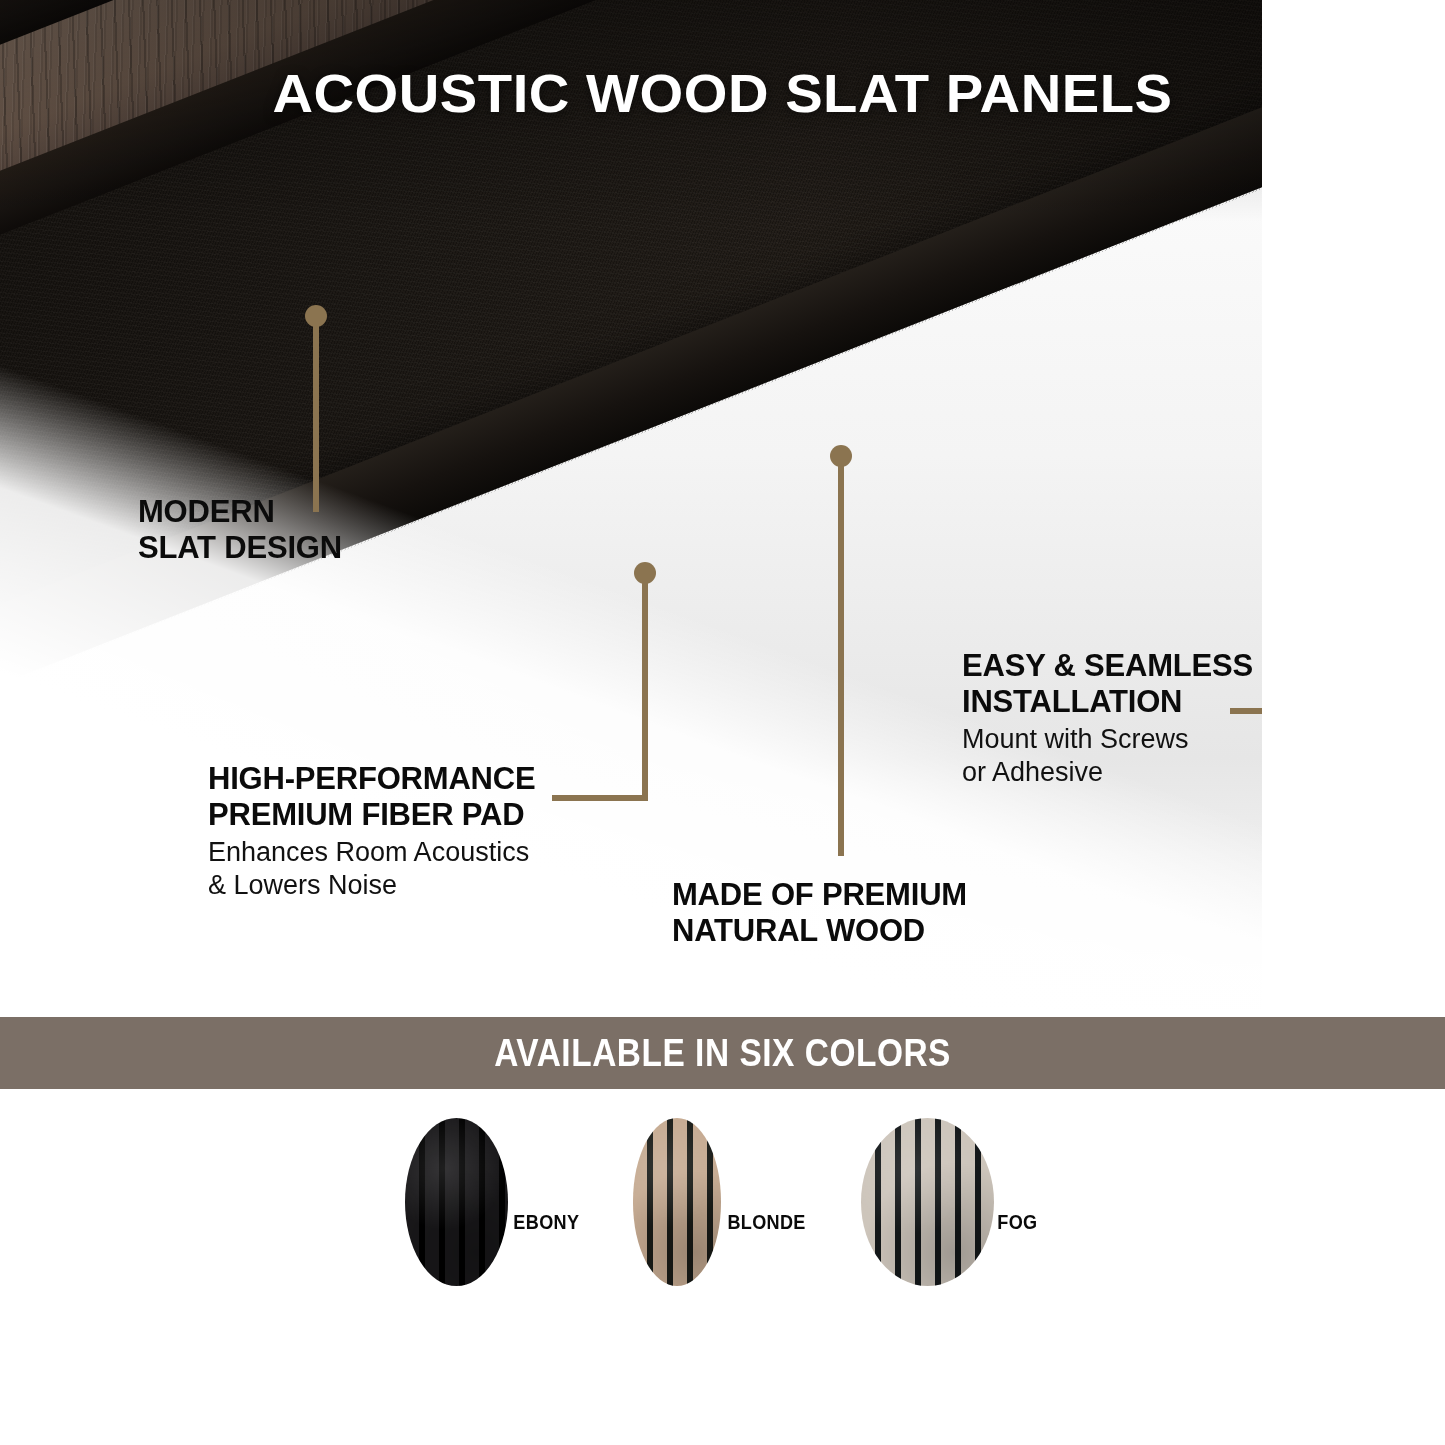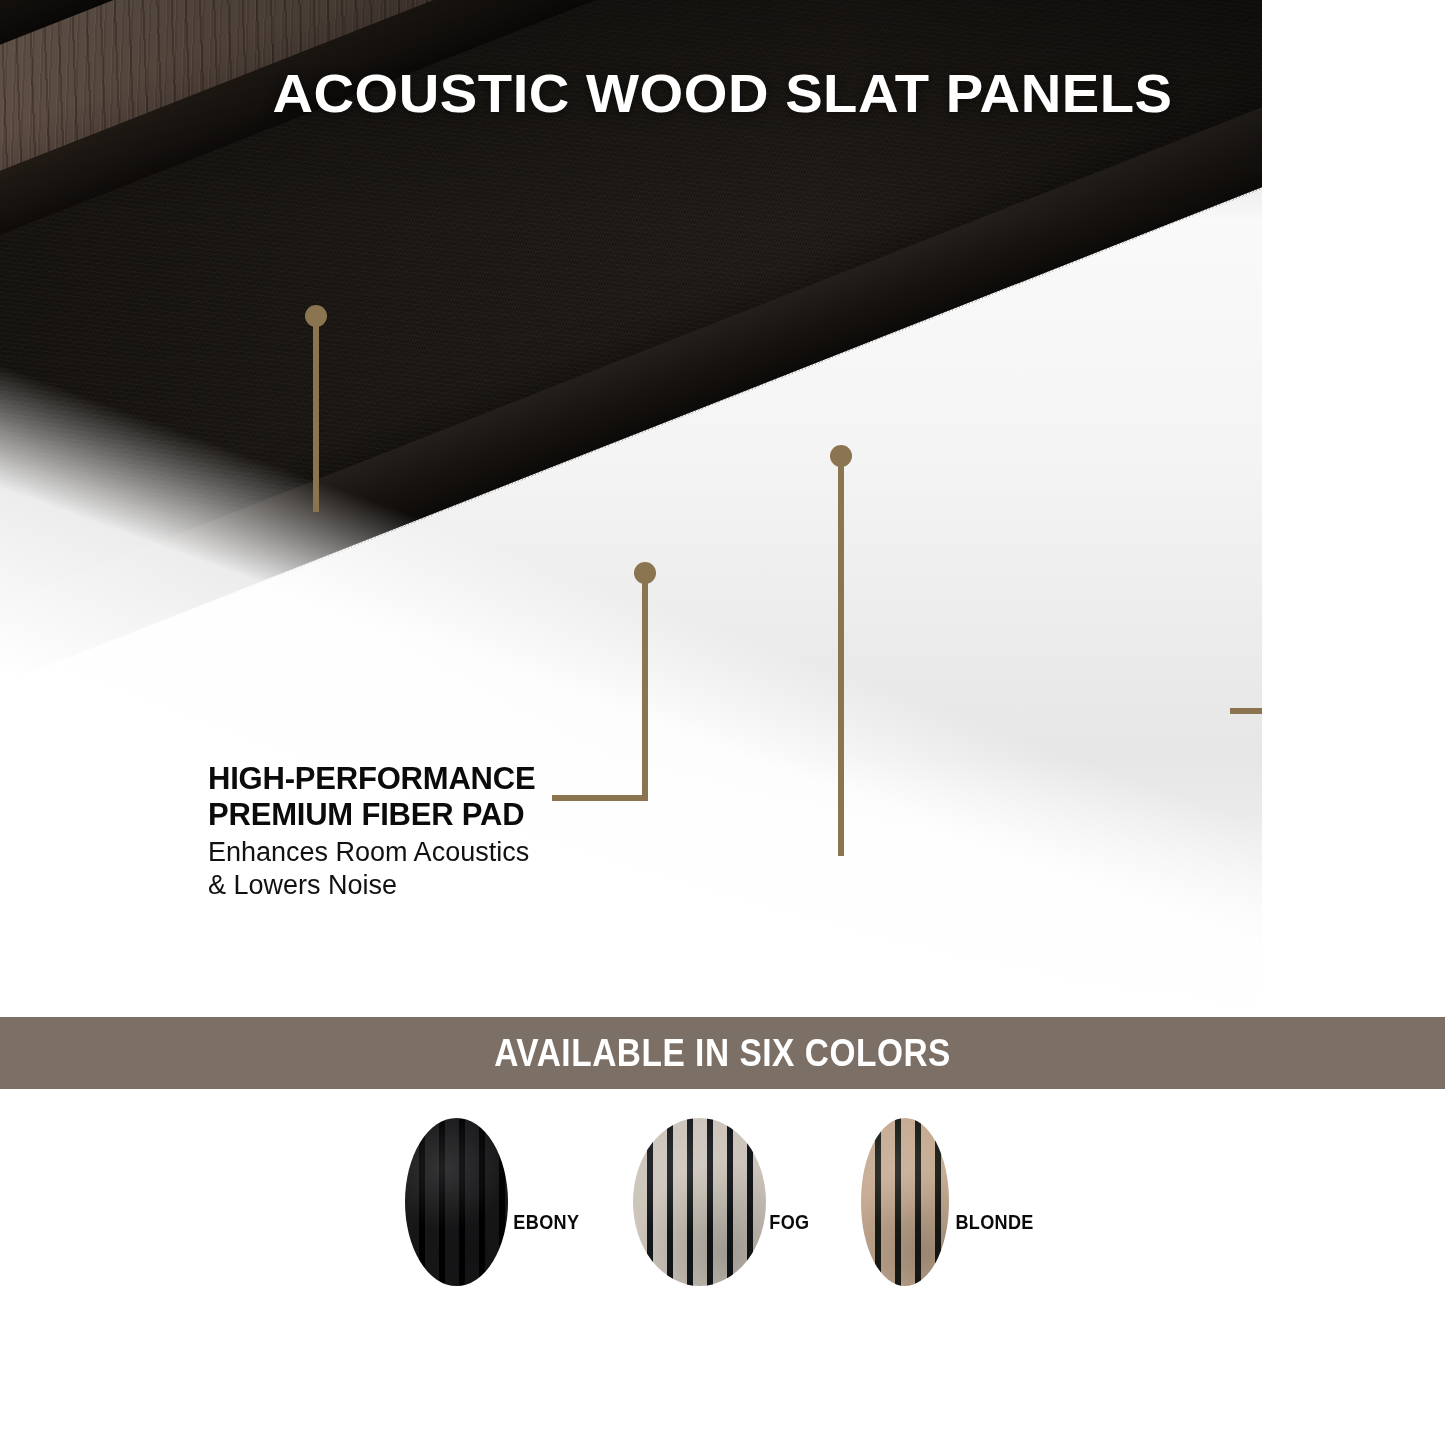--- a/index.html
+++ b/index.html
@@ -180,52 +180,68 @@
     <div class="lead" style="left:642px;top:573px;width:6px;height:227px;"></div>
     <div class="lead" style="left:552px;top:795px;width:96px;height:6px;"></div>
 
     <div class="dot" style="left:830px;top:445px;"></div>
     <div class="lead" style="left:838px;top:456px;width:6px;height:400px;"></div>
 
     <div class="dot" style="left:1305px;top:444px;"></div>
     <div class="lead" style="left:1313px;top:455px;width:6px;height:258px;"></div>
     <div class="lead" style="left:1230px;top:708px;width:89px;height:6px;"></div>
 
+    <div class="callout c-modern">
+      <div class="hl">MODERN
+SLAT DESIGN</div>
+      <div class="sub"></div>
+    </div>
 
     <div class="callout c-fiber">
       <div class="hl">HIGH-PERFORMANCE
 PREMIUM FIBER PAD</div>
       <div class="sub">Enhances Room Acoustics
 &amp; Lowers Noise</div>
     </div>
 
-
+    <div class="callout c-wood">
+      <div class="hl">MADE OF PREMIUM
+NATURAL WOOD</div>
+      <div class="sub"></div>
+    </div>
+
+    <div class="callout c-install">
+      <div class="hl">EASY &amp; SEAMLESS
+INSTALLATION</div>
+      <div class="sub">Mount with Screws
+or Adhesive</div>
+    </div>
   </div>
 
   <div class="banner">
     <div class="banner-text">AVAILABLE IN SIX COLORS</div>
   </div>
 
   <div class="swatches" id="swatch-row">
       <div class="sw">
         <div class="sw-circle">
           <div class="tex" style="background: repeating-linear-gradient(90deg, rgb(25, 24, 26) 0px, rgb(25, 24, 26) 14px, rgb(0, 0, 0) 14px, rgb(0, 0, 0) 20px);"></div>
           <div class="shade"></div>
         </div>
         <div class="sw-label">EBONY</div>
       </div>
       <div class="sw">
         <div class="sw-circle">
+          <div class="tex" style="background: repeating-linear-gradient(90deg, rgb(198, 171, 146) 0px, rgb(198, 171, 146) 14px, rgb(26, 28, 24) 14px, rgb(26, 28, 24) 20px);"></div>
+          <div class="shade"></div>
+        </div>
+        <div class="sw-label">BLONDE</div>
+      </div>
+      <div class="sw">
+        <div class="sw-circle">
           <div class="tex" style="background: repeating-linear-gradient(90deg, rgb(205, 197, 187) 0px, rgb(205, 197, 187) 14px, rgb(20, 24, 26) 14px, rgb(20, 24, 26) 20px);"></div>
           <div class="shade"></div>
         </div>
         <div class="sw-label">FOG</div>
       </div>
-      <div class="sw">
-        <div class="sw-circle">
-          <div class="tex" style="background: repeating-linear-gradient(90deg, rgb(198, 171, 146) 0px, rgb(198, 171, 146) 14px, rgb(26, 28, 24) 14px, rgb(26, 28, 24) 20px);"></div>
-          <div class="shade"></div>
-        </div>
-        <div class="sw-label">BLONDE</div>
-      </div>
     </div>
 
 </div>
 
 </body></html>

